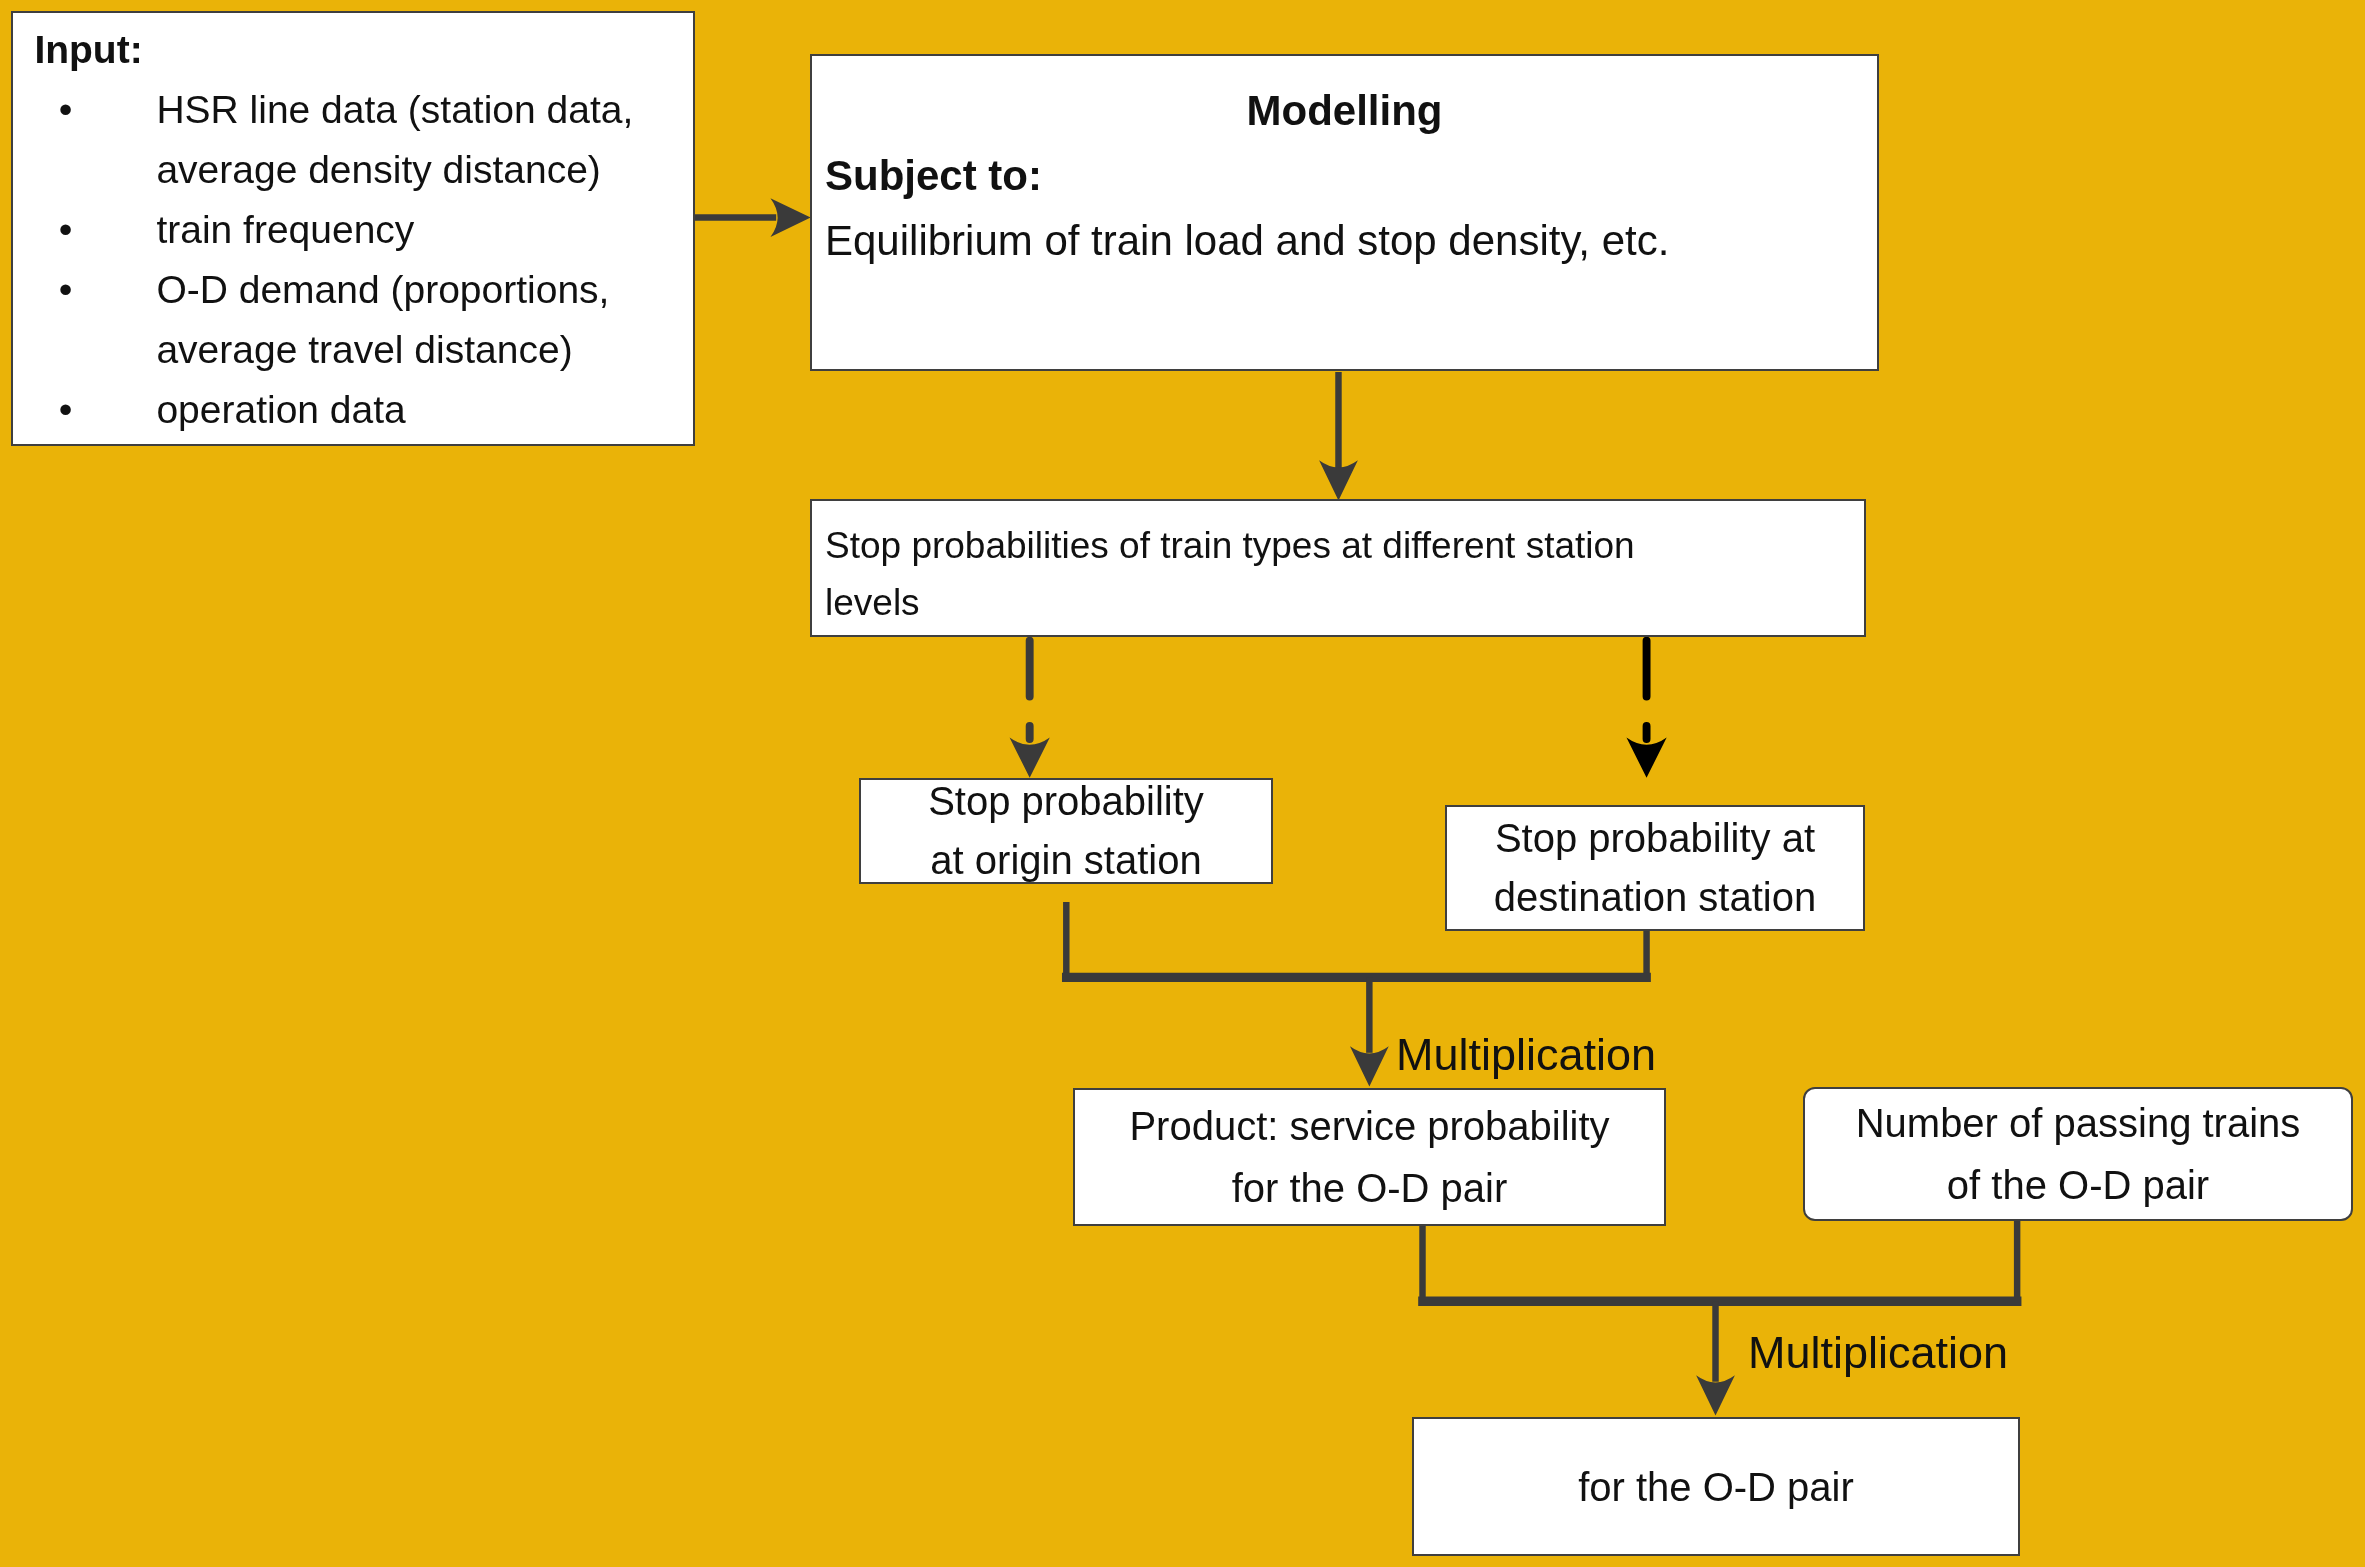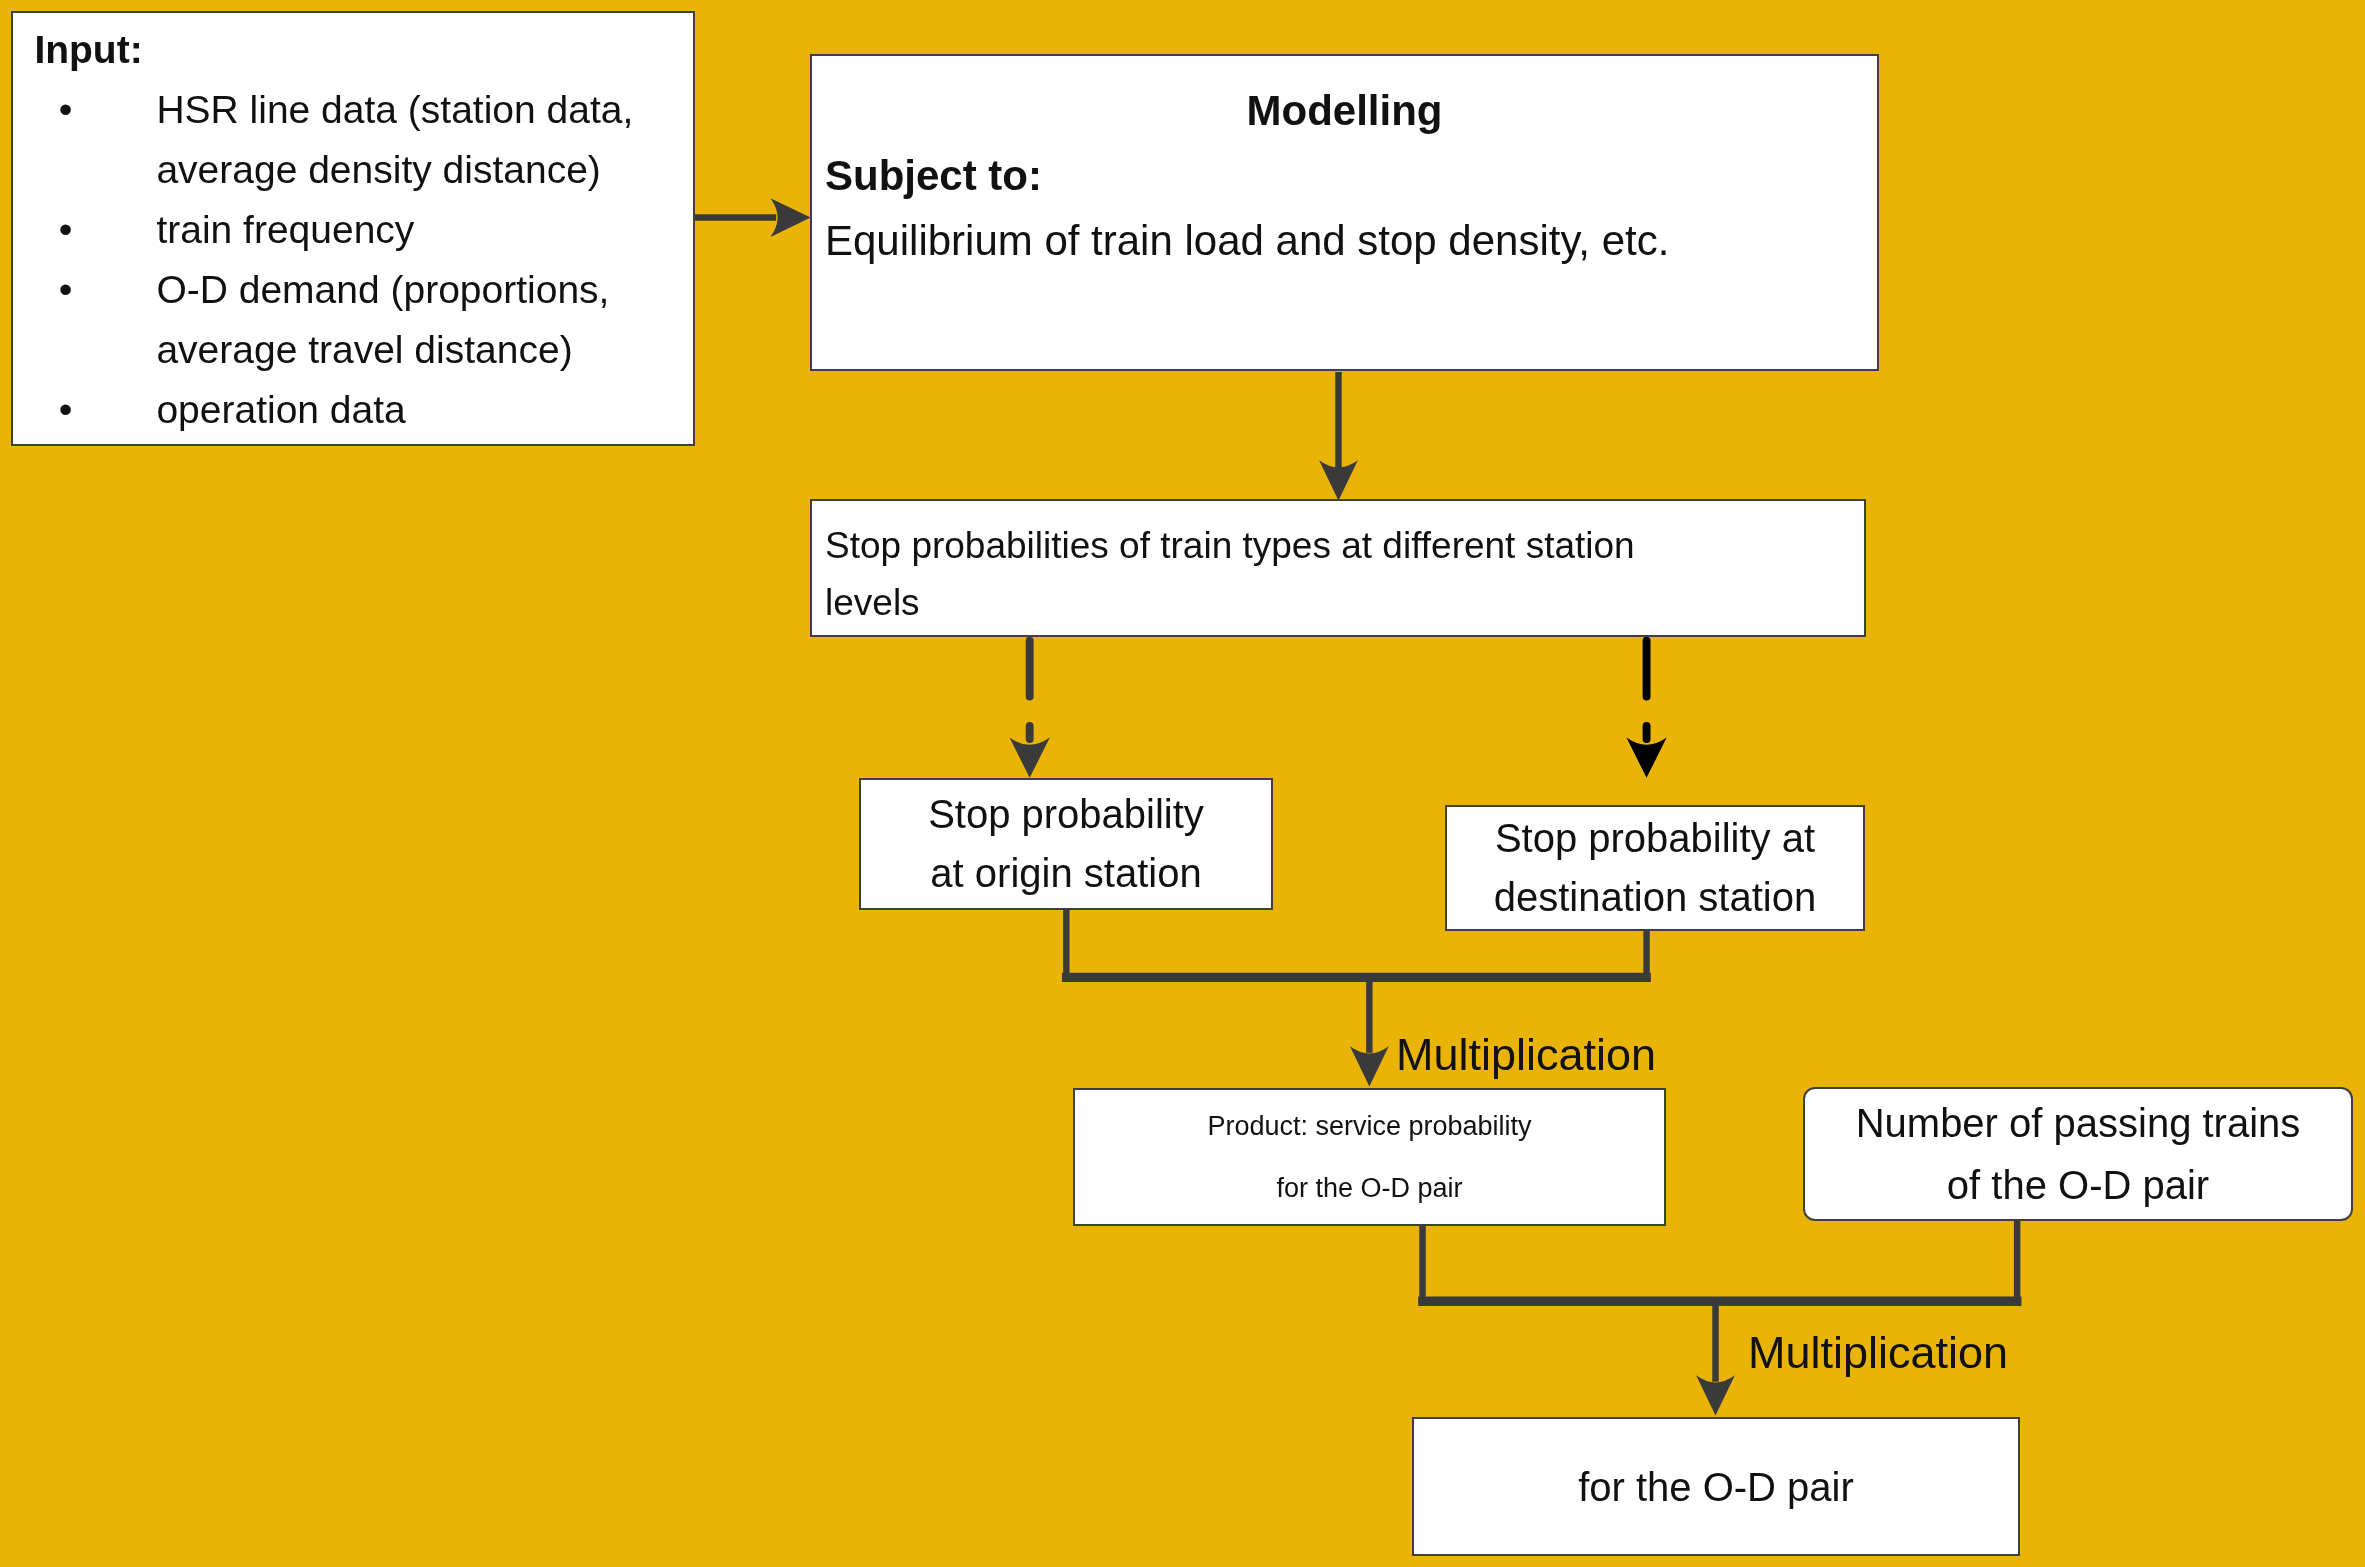--- a/index.html
+++ b/index.html
@@ -15,23 +15,23 @@
   .irow .marker{position:absolute;left:24.4px;top:0;}
   
   #modelling-box{left:810px;top:54px;width:1069px;height:317px;font-size:42px;padding:21.6px 13px 0 13px;}
   .mtitle{text-align:center;font-weight:bold;line-height:65px;}
   .mline{line-height:65px;white-space:nowrap;}
   
   #stop-box{left:810px;top:499px;width:1056px;height:138px;font-size:37px;line-height:57px;padding:16px 11.5px 0 13px;}
   #stop-box div{white-space:nowrap;}
   
   .center{display:flex;flex-direction:column;justify-content:center;text-align:center;}
-  #origin-box{left:859px;top:778px;width:414px;height:132px;font-size:40px;line-height:59px;}
+  #origin-box{left:859px;top:778px;width:414px;height:106px;font-size:40px;line-height:59px;}
   #dest-box{left:1445px;top:778px;width:420px;height:126px;font-size:40px;line-height:59px;margin-top:27px;}
-  #pprob-box{left:1073px;top:1088px;width:593px;height:138px;font-size:27px;line-height:62px;}
+  #pprob-box{left:1073px;top:1088px;width:593px;height:138px;font-size:40px;line-height:62px;}
   #passing-box{left:1803px;top:1087px;width:550px;height:134px;font-size:40px;line-height:62px;border-radius:12px;}
   #pfreq-box{left:1412px;top:1417px;width:608px;height:139px;font-size:40px;line-height:62px;}
   
   .mult-label{position:absolute;z-index:2;font-size:45px;line-height:45px;color:#111;white-space:nowrap;}
   #mult1{left:1396px;top:1032px;}
   #mult2{left:1748px;top:1330px;}
 </style>
 </head>
 <body>
 

